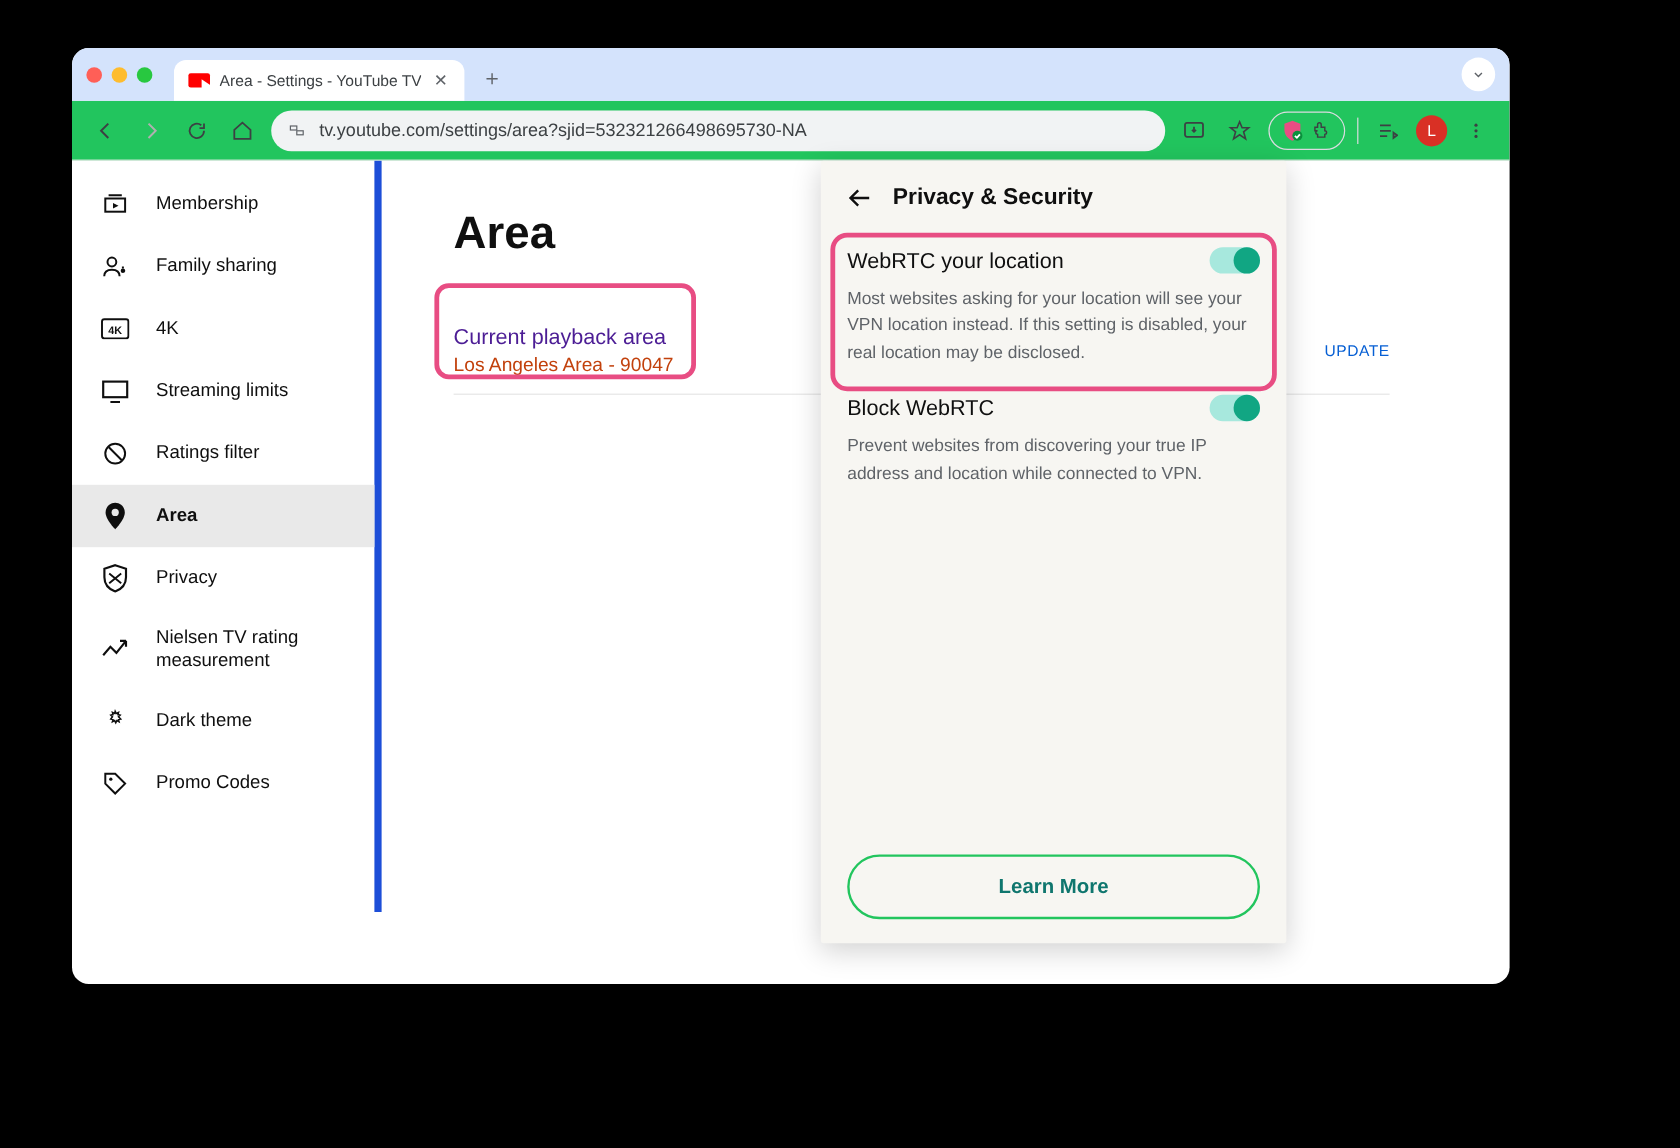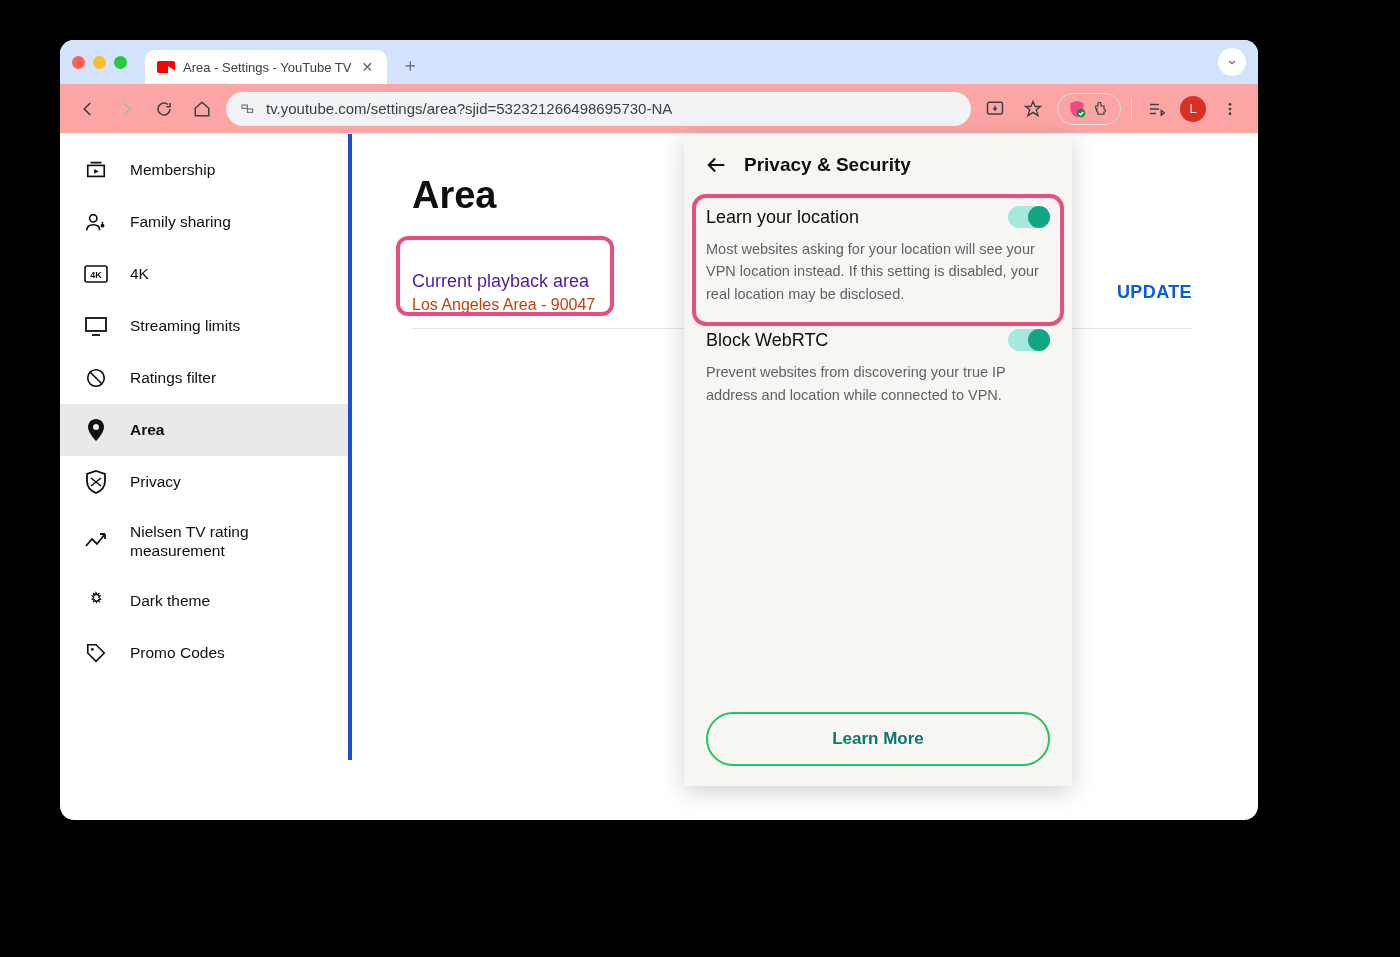--- a/index.html
+++ b/index.html
@@ -20,55 +20,55 @@
     max-width: 260px; gap: 8px; font-size: 13px; color: #3c4043;
   }
   .tab-title { white-space: nowrap; overflow: hidden; text-overflow: ellipsis; max-width: 180px; }
   .tab-x { font-size: 14px; color: #5f6368; padding: 0 2px; }
   .tab-plus { margin-left: 14px; font-size: 18px; color: #5f6368; margin-top:6px; }
   .chevbtn {
     position:absolute; right:12px; width:28px; height:28px; border-radius:50%;
     background:#fff; display:flex; align-items:center; justify-content:center; color:#5f6368;
   }
   
-  .toolbar { height: 50px; background: #fca5a5; display: flex; align-items: center; padding: 0 14px; gap: 10px; border-bottom:1px solid #eee; }
+  .toolbar { height: 50px; background: #22c55e; display: flex; align-items: center; padding: 0 14px; gap: 10px; border-bottom:1px solid #eee; }
   .tbtn { width:28px; height:28px; display:flex; align-items:center; justify-content:center; color:#3c4043; border-radius:50%; }
   .tbtn.disabled { color:#b0b0b0; }
   .url-pill {
     flex:1; height:34px; background:#f1f3f4; border-radius:18px;
     display:flex; align-items:center; padding:0 14px; gap:10px; color:#3c4043; font-size:15px;
   }
   .ext-pill { display:flex; align-items:center; gap:2px; padding:0 8px; height:32px; border:1px solid #dadce0; border-radius:18px; }
   .ext-ico { width:22px; height:22px; display:inline-flex; align-items:center; justify-content:center; }
   .avatar-l { width:26px; height:26px; border-radius:50%; background:#d93025; color:#fff; font-size:13px; display:flex; align-items:center; justify-content:center; }
   
   .apphdr { height:60px; display:flex; align-items:center; justify-content:space-between; padding:0 28px; border-bottom:1px solid #eee; }
   .ytv-logo { display:flex; align-items:center; gap:4px; font-weight:600; font-size:22px; color:#282828; }
   .yt-sq { width:32px; height:22px; background:#ff0000; border-radius:4px; position:relative; }
   .yt-sq::after{ content:''; position:absolute; left:11px; top:5px; border-left:9px solid #fff; border-top:6px solid transparent; border-bottom:6px solid transparent; }
   .hdr-right { display:flex; align-items:center; gap:18px; }
   .help-circ { width:28px; height:28px; border:2px solid #606060; border-radius:50%; display:flex; align-items:center; justify-content:center; font-size:16px; color:#606060; }
   .avatar-e { width:34px; height:34px; border-radius:50%; background:#ff6d01; color:#fff; font-size:16px; display:flex; align-items:center; justify-content:center; }
   
   .body { display:flex; height:calc(100% - 44px - 50px - 60px); }
-  .sidebar { width:292px; border-right:4px solid #1d4ed8; padding-top:10px; }
+  .sidebar { width:258px; border-right:6px solid #1d4ed8; padding-top:10px; }
   .sb-item { display:flex; align-items:center; gap:22px; padding:14px 24px; font-size:15.5px; color:#0f0f0f; cursor:pointer; }
   .sb-item.active { background:#e9e9e9; font-weight:600; }
   .sb-ico { width:24px; height:24px; display:flex; align-items:center; justify-content:center; color:#0f0f0f; }
   .sb-label { flex:1; line-height:1.25; }
   .main { flex:1; padding:40px 60px; position:relative; }
   .page-title { font-size:38px; font-weight:700; color:#0f0f0f; margin-bottom:40px; }
   .card {
     border-bottom:1px solid #e5e5e5; padding:14px 0; display:flex; justify-content:space-between; align-items:center;
     max-width: 780px;
   }
   .card-left { display:flex; flex-direction:column; gap:4px; }
   .card-title { font-size:18px; color:#4c1d95; }
   .card-sub { font-size:16px; color:#c2410c; }
-  .update-link { color:#065fd4; font-size:18px; font-weight:700; letter-spacing:.4px; }
+  .update-link { color:#065fd4; font-size:13px; font-weight:400; letter-spacing:.4px; }
   .highlight {
     position:absolute; border:4px solid #e84d83; border-radius:12px; pointer-events:none;
   }
   .hl1 { left:44px; top:102px; width:218px; height:80px; }
   
   .popup {
     position:absolute; right:186px; top:94px; width:388px; height:652px;
     background:#f7f6f2; border-radius:2px; box-shadow:0 6px 24px rgba(0,0,0,.18);
     padding:0; overflow:hidden;
   }
@@ -298,21 +298,21 @@
       <span class="pop-back">
         <svg width="22" height="22" viewBox="0 0 24 24">
             <path d="M20 12H4m6-7l-7 7 7 7" stroke="#0f0f0f" stroke-width="2.2" fill="none"></path>
           </svg>
       </span>
       <span class="pop-title">Privacy &amp; Security</span>
     </div>
 
     <div class="setting">
       <div class="set-row">
-        <span class="set-title">Learn your location</span>
+        <span class="set-title">WebRTC your location</span>
         <span class="toggle"></span>
       </div>
       <div class="set-desc">Most websites asking for your location will see your VPN location instead. If this setting is disabled, your real location may be disclosed.</div>
     </div>
 
     <div class="setting">
       <div class="set-row">
         <span class="set-title">Block WebRTC</span>
         <span class="toggle"></span>
       </div>

